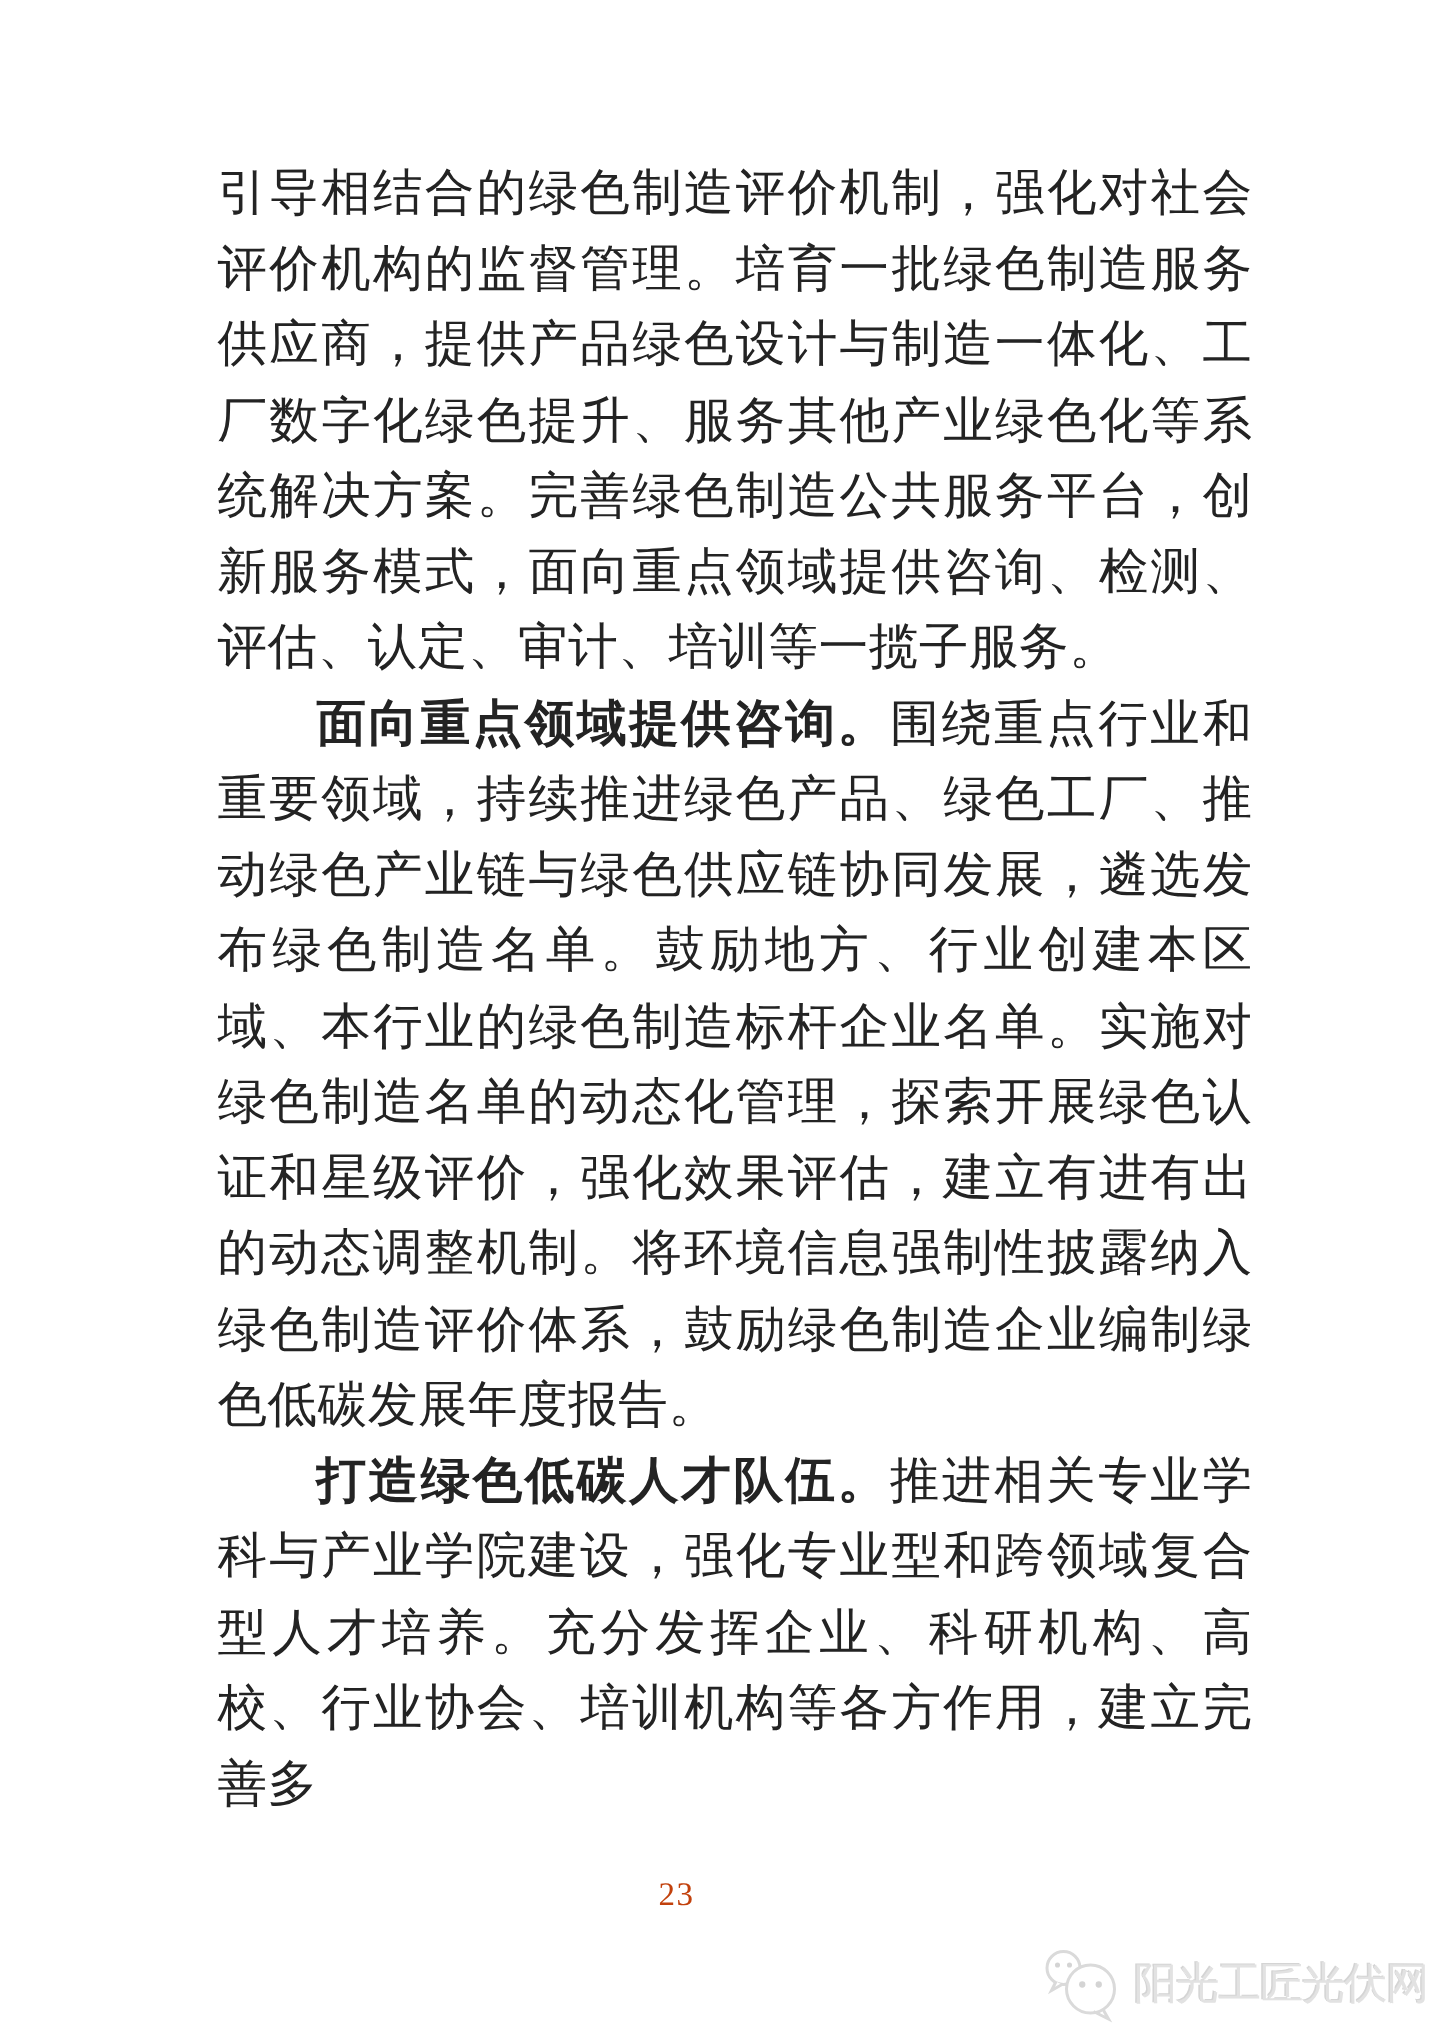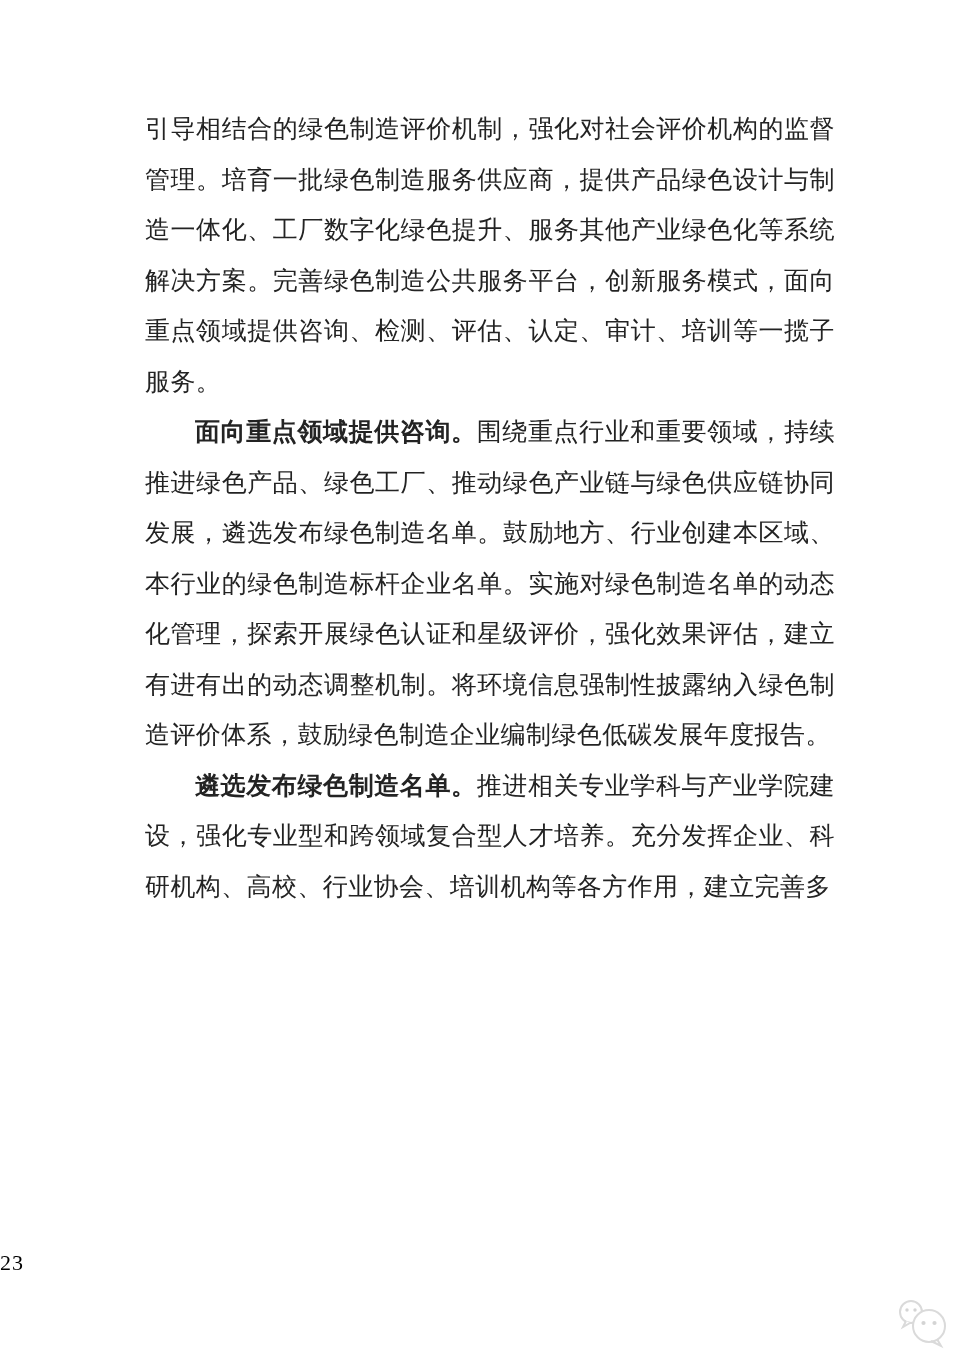--- a/index.html
+++ b/index.html
@@ -7,33 +7,34 @@
     position:relative;
     width:962px;height:1360px;
     background:#ffffff;
     overflow:hidden;
     font-family:"Liberation Serif","DejaVu Serif",serif;
   }
   .content{
     position:absolute;
     left:145px;top:104px;width:690px;
     color:#232323;
-    font-size:25px;
+    font-size:33px;
     line-height:50.5px;
     letter-spacing:0.4px;
     text-align:justify;
   }
   .para{margin:0;text-indent:2em;}
   .para.no-indent{text-indent:0;}
   .para .lead{font-weight:bold;}
   .page-number{
     position:absolute;
     left:0;top:1250px;width:902px;
+    text-align:center;
     font-size:22px;
-    color:#000000;
+    color:#c2410c;
     letter-spacing:1px;
   }
   .watermark{
     position:absolute;
     top:1296px;right:10px;
     height:54px;
     display:flex;align-items:center;gap:6px;
     user-select:none;
   }
   .wm-icon{display:inline-block;width:56px;height:52px;}
@@ -46,21 +47,21 @@
   }
 </style>
 </head>
 <body>
 
 <div class="page">
 
   <div class="content">
     <p class="para no-indent"><b class="lead"></b><span>引导相结合的绿色制造评价机制，强化对社会评价机构的监督管理。培育一批绿色制造服务供应商，提供产品绿色设计与制造一体化、工厂数字化绿色提升、服务其他产业绿色化等系统解决方案。完善绿色制造公共服务平台，创新服务模式，面向重点领域提供咨询、检测、评估、认定、审计、培训等一揽子服务。</span></p>
     <p class="para"><b class="lead">面向重点领域提供咨询。</b><span>围绕重点行业和重要领域，持续推进绿色产品、绿色工厂、推动绿色产业链与绿色供应链协同发展，遴选发布绿色制造名单。鼓励地方、行业创建本区域、本行业的绿色制造标杆企业名单。实施对绿色制造名单的动态化管理，探索开展绿色认证和星级评价，强化效果评估，建立有进有出的动态调整机制。将环境信息强制性披露纳入绿色制造评价体系，鼓励绿色制造企业编制绿色低碳发展年度报告。</span></p>
-    <p class="para"><b class="lead">遴选发布绿色制造名单。</b><span>推进相关专业学科与产业学院建设，强化专业型和跨领域复合型人才培养。充分发挥企业、科研机构、高校、行业协会、培训机构等各方作用，建立完善多</span></p>
+    <p class="para"><b class="lead">打造绿色低碳人才队伍。</b><span>推进相关专业学科与产业学院建设，强化专业型和跨领域复合型人才培养。充分发挥企业、科研机构、高校、行业协会、培训机构等各方作用，建立完善多</span></p>
   </div>
 
   <div class="page-number">23</div>
 
   <div class="watermark">
     <span class="wm-icon">
       <svg viewBox="0 0 56 52" width="56" height="52" aria-hidden="true">
         <g fill="#ffffff" stroke="#dadada" stroke-width="2">
           <circle cx="15" cy="15" r="11"></circle>
           <path d="M10 24 L7 30 L14 26 Z" stroke="none" fill="#ffffff"></path>
@@ -69,15 +70,16 @@
           <path d="M41 42 L45 49 L35 44" fill="none"></path>
         </g>
         <g fill="#d4d4d4" stroke="none">
           <circle cx="11" cy="13" r="1.7"></circle>
           <circle cx="19" cy="13" r="1.7"></circle>
           <circle cx="27.5" cy="26" r="2.1"></circle>
           <circle cx="38.5" cy="26" r="2.1"></circle>
         </g>
       </svg>
     </span>
+    <span class="wm-text">阳光工匠光伏网</span>
   </div>
 
 </div>
 
 </body></html>

